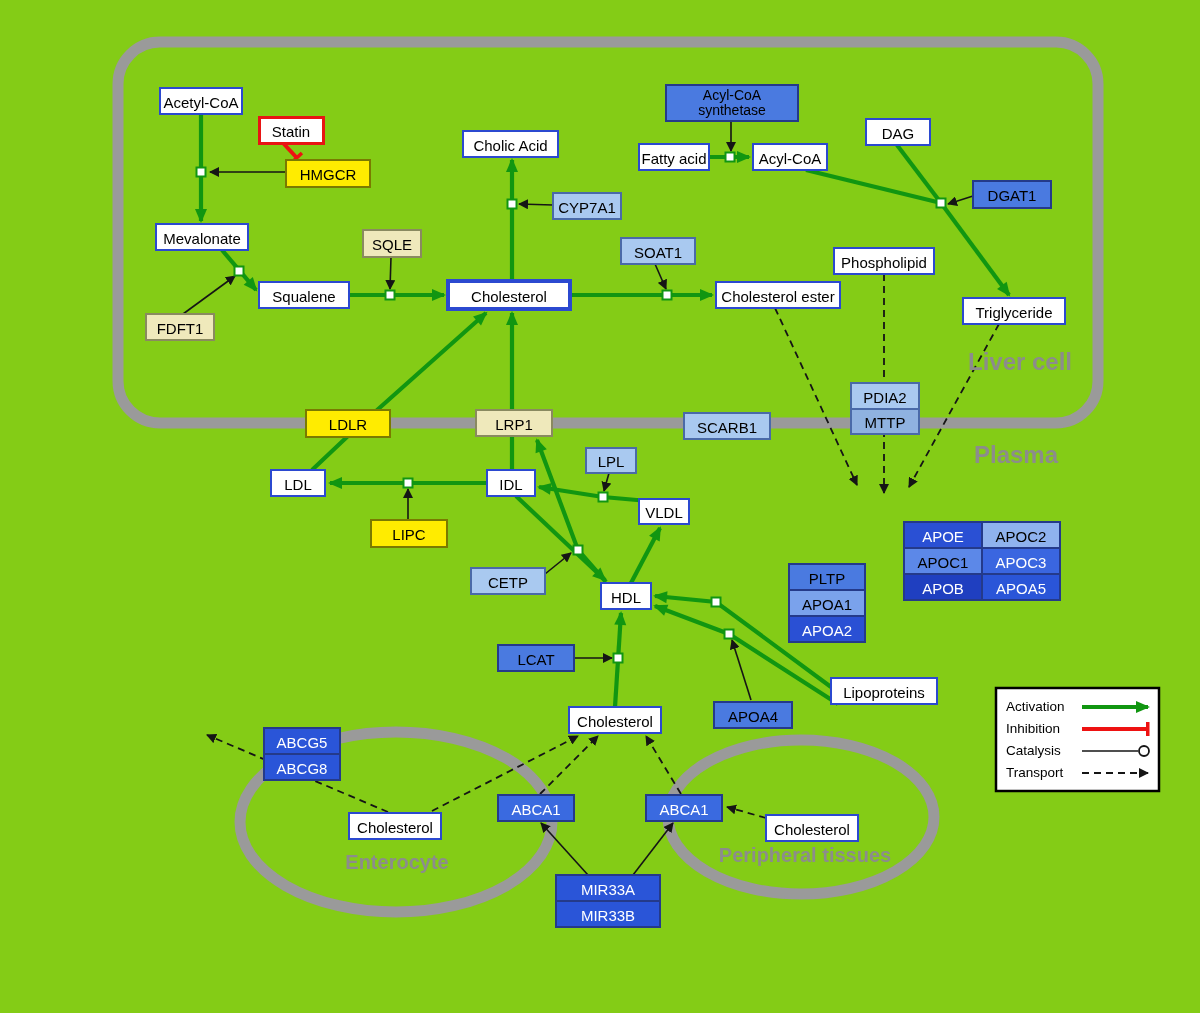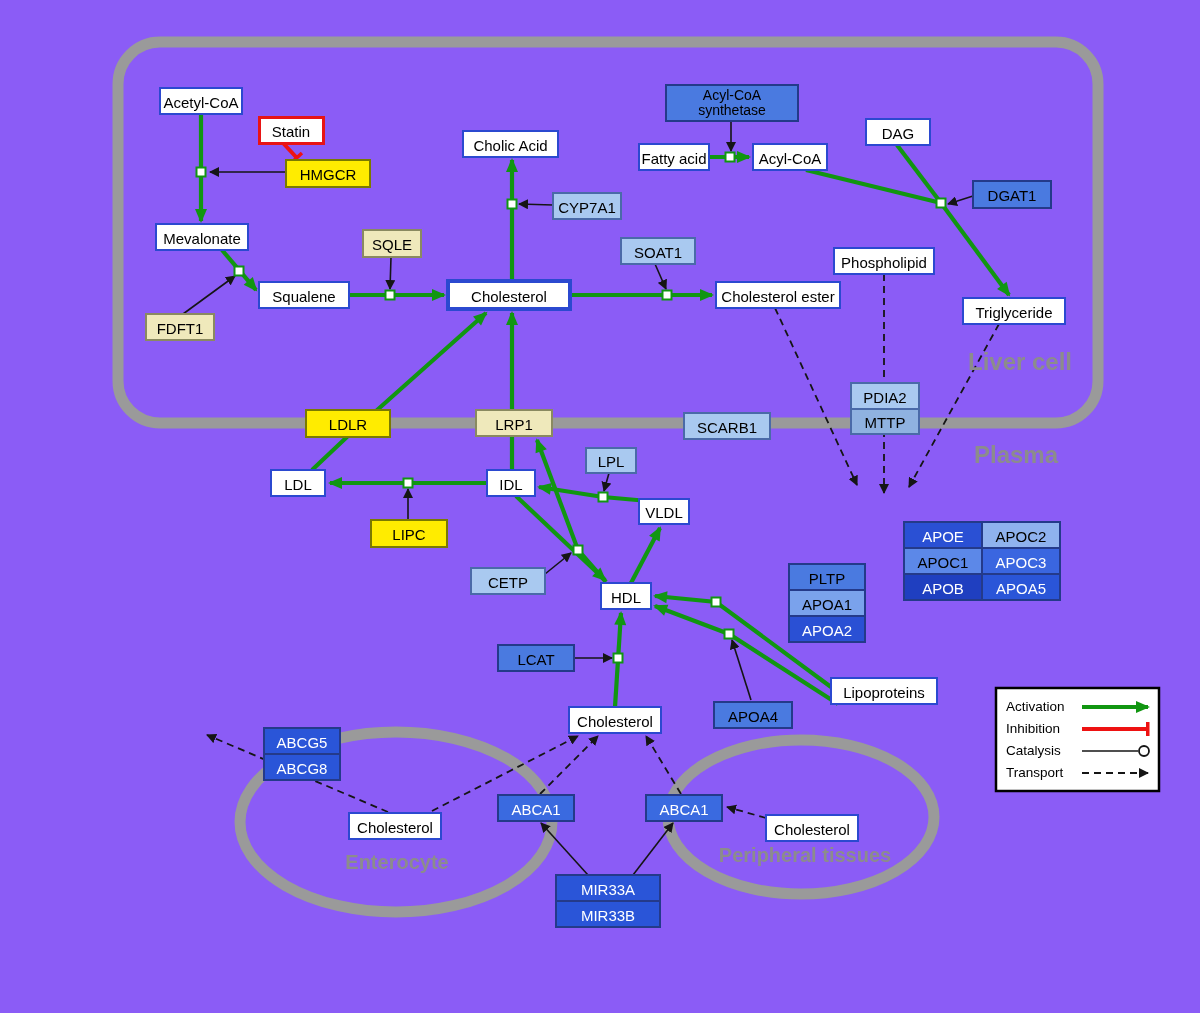--- a/index.html
+++ b/index.html
@@ -1,16 +1,16 @@
 <!DOCTYPE html>
 <html><head>
 <meta charset="utf-8">
 <style>
   html,body{margin:0;padding:0;background:#ffffff;}
-  #stage{position:relative;width:1200px;height:1013px;background:#8b5cf6;overflow:hidden;
+  #stage{position:relative;width:1200px;height:1013px;background:#84cc16;overflow:hidden;
          font-family:"Liberation Sans",sans-serif;}
   svg{display:block;}
   svg text{font-family:"Liberation Sans",sans-serif;}
   .node-rect{shape-rendering:crispEdges;}
 </style>
 </head>
 <body>
 
 <div id="stage">
   <svg width="1200" height="1013" viewBox="0 0 1200 1013">

